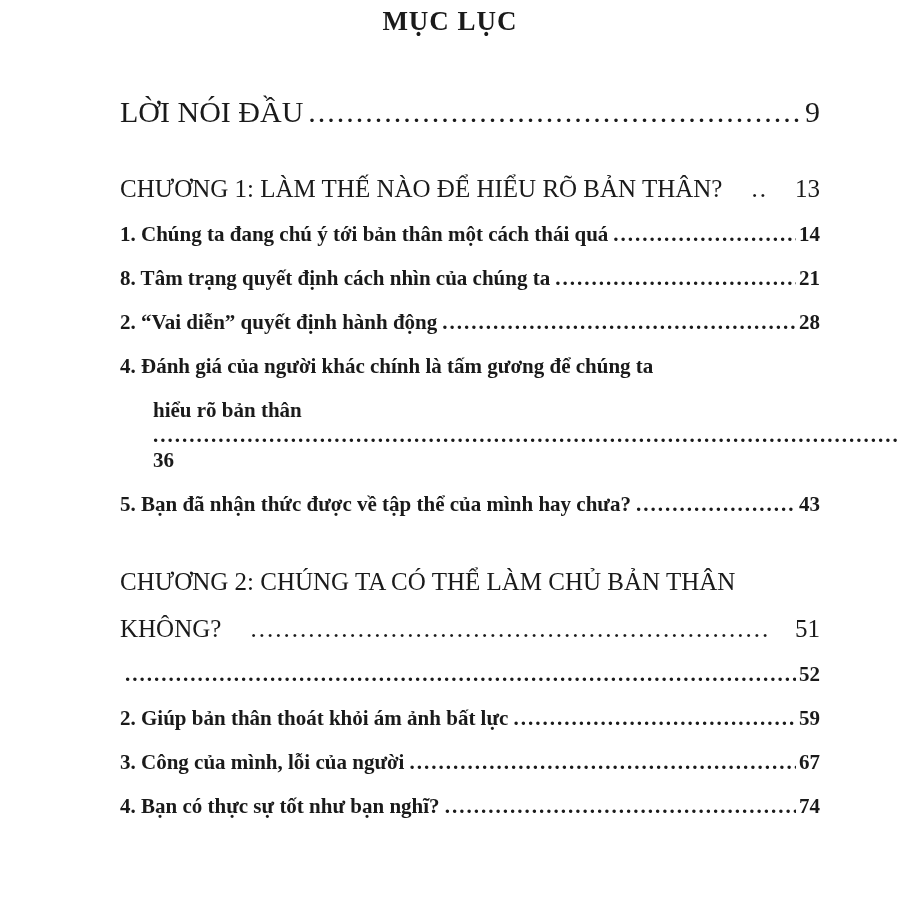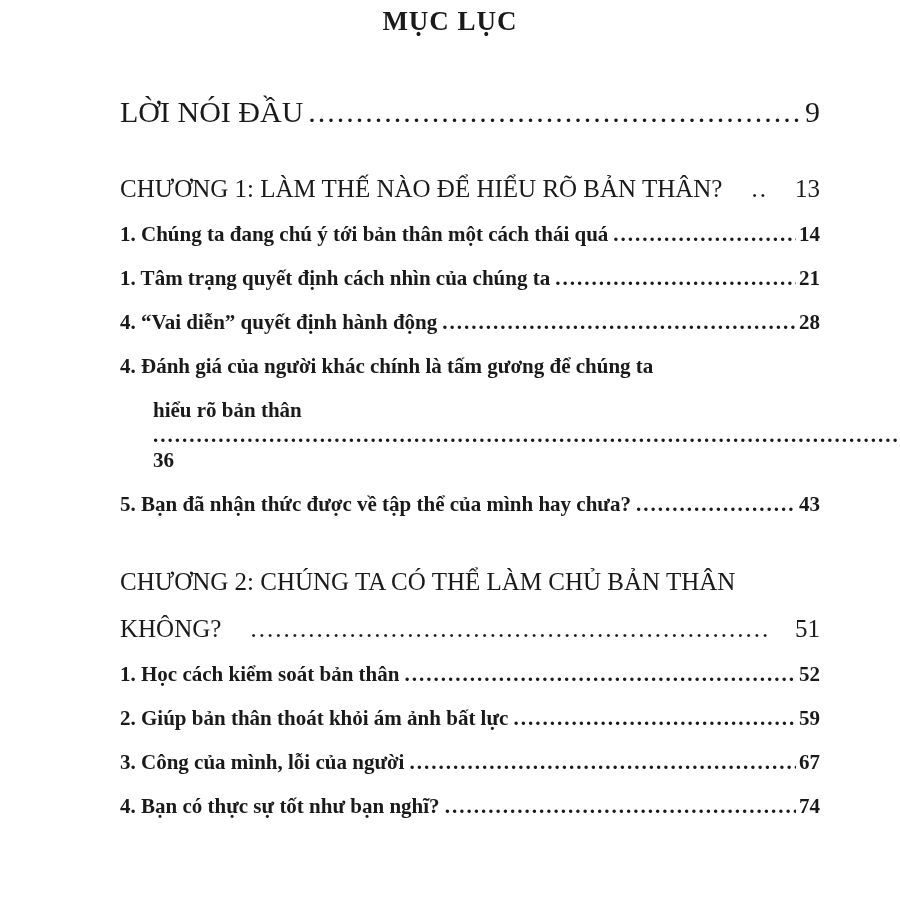--- a/index.html
+++ b/index.html
@@ -80,26 +80,26 @@
         <span class="text">CHƯƠNG 1: LÀM THẾ NÀO ĐỂ HIỂU RÕ BẢN THÂN?</span>
         <span class="leader"></span>
         <span class="page-num">13</span>
       </div>
       <div class="row item">
         <span class="text">1. Chúng ta đang chú ý tới bản thân một cách thái quá</span>
         <span class="leader"></span>
         <span class="page-num">14</span>
       </div>
       <div class="row item">
-        <span class="text">1. Tâm trạng quyết định cách nhìn của chúng ta</span>
+        <span class="text">8. Tâm trạng quyết định cách nhìn của chúng ta</span>
         <span class="leader"></span>
         <span class="page-num">21</span>
       </div>
       <div class="row item">
-        <span class="text">4. “Vai diễn” quyết định hành động</span>
+        <span class="text">2. “Vai diễn” quyết định hành động</span>
         <span class="leader"></span>
         <span class="page-num">28</span>
       </div>
       <div class="row item">
         <span class="text">4. Đánh giá của người khác chính là tấm gương để chúng ta</span>
       </div>
       <div class="row item indent">
         <span class="text">hiểu rõ bản thân</span>
         <span class="leader"></span>
         <span class="page-num">36</span>
@@ -111,21 +111,20 @@
       </div>
       <div class="row chapter gap-xlarge">
         <span class="text">CHƯƠNG 2: CHÚNG TA CÓ THỂ LÀM CHỦ BẢN THÂN</span>
       </div>
       <div class="row chapter">
         <span class="text">KHÔNG?</span>
         <span class="leader"></span>
         <span class="page-num">51</span>
       </div>
       <div class="row item">
-        <span class="text">1. Học cách kiểm soát bản thân</span>
         <span class="leader"></span>
         <span class="page-num">52</span>
       </div>
       <div class="row item">
         <span class="text">2. Giúp bản thân thoát khỏi ám ảnh bất lực</span>
         <span class="leader"></span>
         <span class="page-num">59</span>
       </div>
       <div class="row item">
         <span class="text">3. Công của mình, lỗi của người</span>

